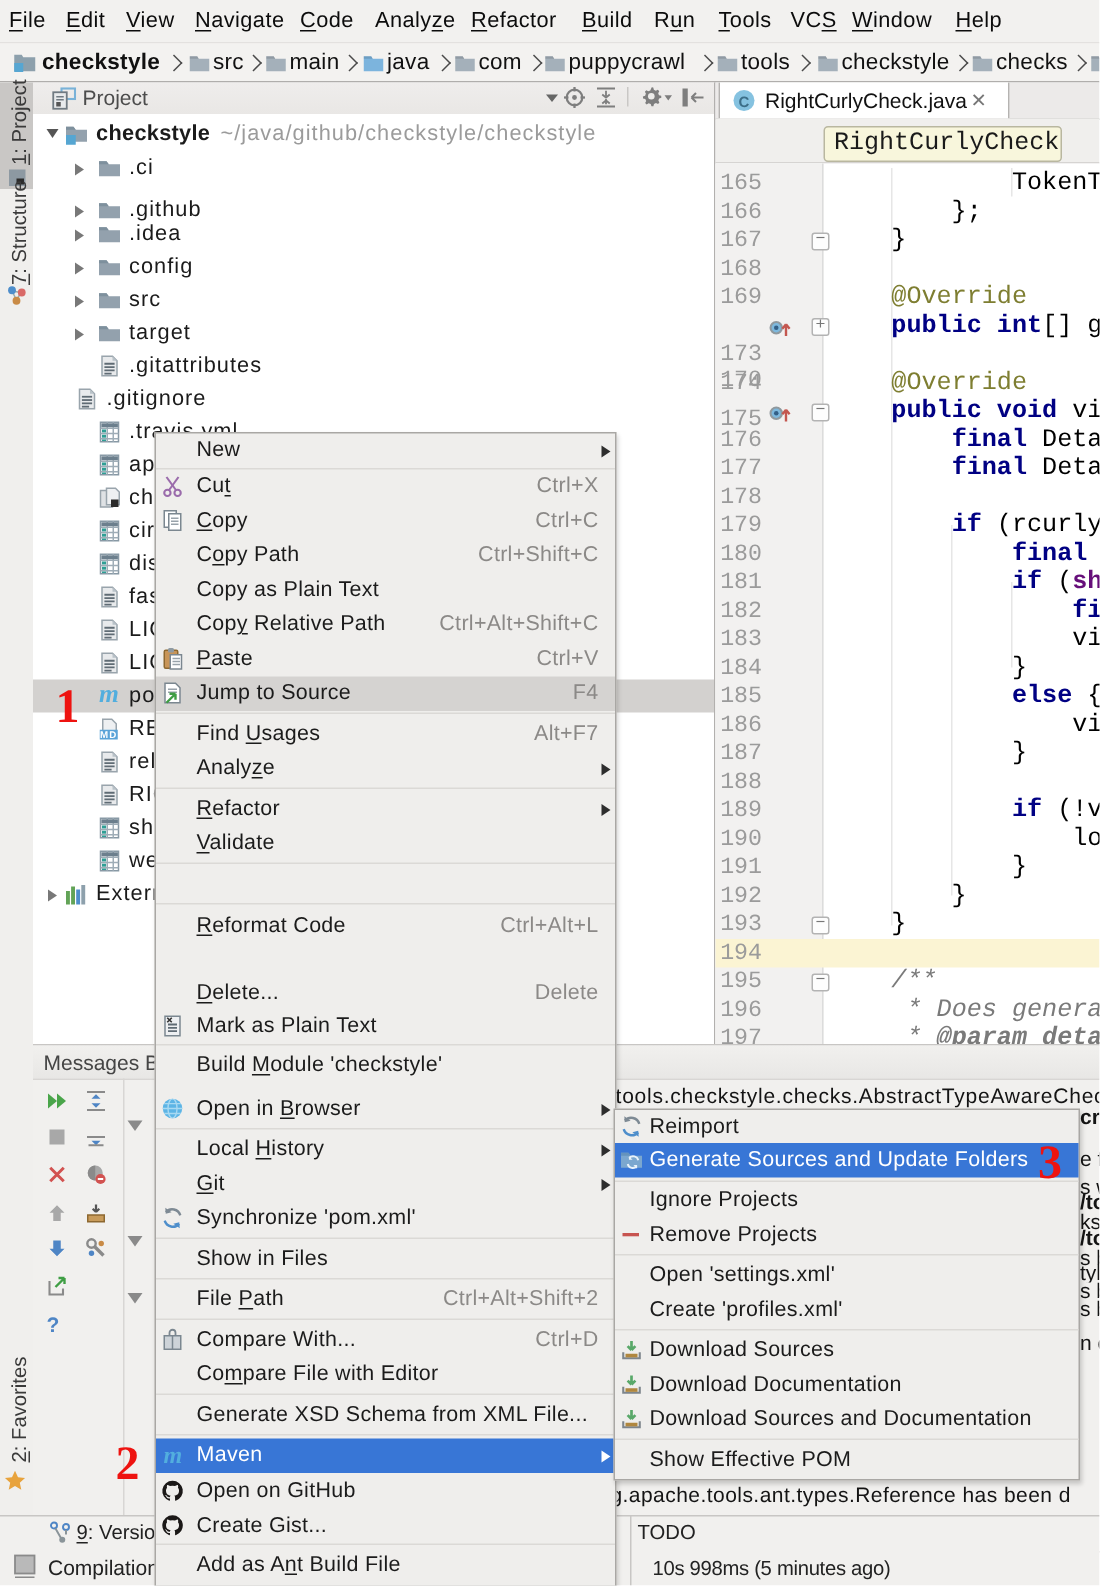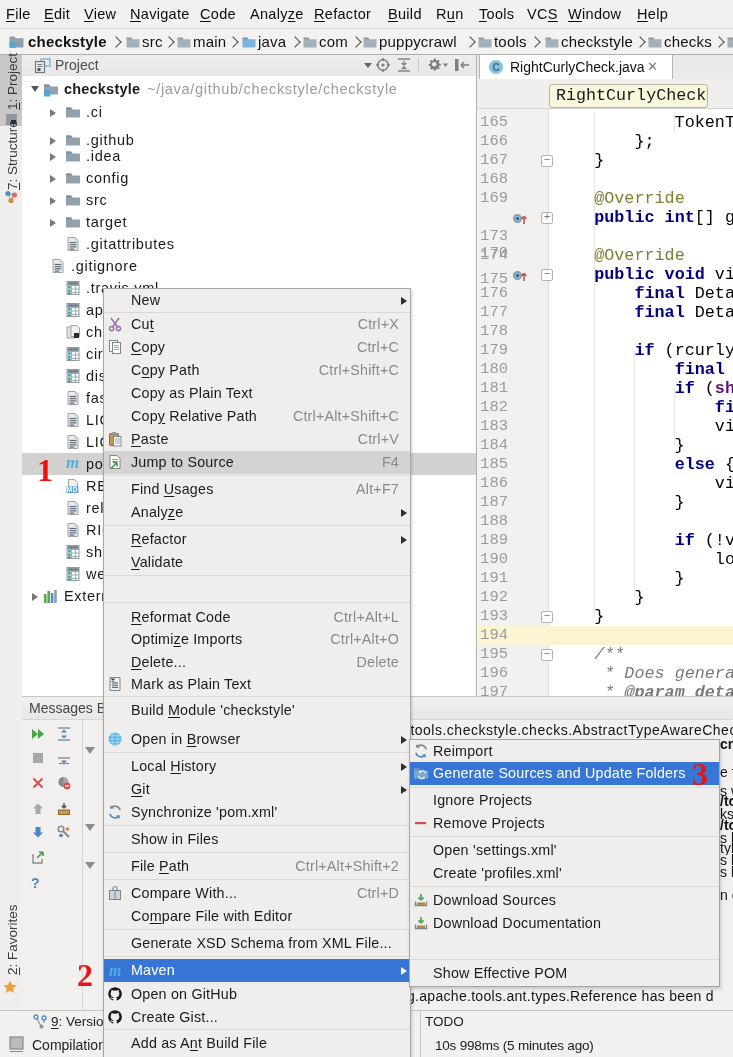--- a/index.html
+++ b/index.html
@@ -780,24 +780,20 @@
     </div>
 <div class="mi" style="top:262px;">
       <div class="lb"><u>V</u>alidate</div>
     </div>
 <div class="msep" style="top:286px;"></div>
 <div class="msep" style="top:313px;"></div>
 <div class="mi" style="top:317px;">
       <div class="lb"><u>R</u>eformat Code</div>
       <div class="sc">Ctrl+Alt+L</div>
     </div>
-<div class="mi" style="top:339px;">
-      <div class="lb">Optimi<u>z</u>e Imports</div>
-      <div class="sc">Ctrl+Alt+O</div>
-    </div>
 <div class="mi" style="top:362px;">
       <div class="lb"><u>D</u>elete...</div>
       <div class="sc">Delete</div>
     </div>
 <div class="mi" style="top:384px;">
       <div class="ic"><svg width="16" height="16" viewBox="0 0 16 16">
           <path d="M3 1.5h10v13H3z" fill="#eef0f2" stroke="#7b8790"></path>
           <g stroke="#5f6b74" stroke-width="1.2">
             <line x1="5" y1="7" x2="11" y2="7"></line>
             <line x1="5" y1="9.2" x2="11" y2="9.2"></line>
@@ -948,19 +944,27 @@
       <div class="lb" style="left:23px;">Download Sources</div>
     </div>
 <div class="mi" style="top:172px;">
       <div class="ic"><svg width="16" height="16" viewBox="0 0 16 16">
           <path d="M8 2v6m0 0l-2.6-2.6M8 8l2.6-2.6" stroke="#59a869" stroke-width="1.8" fill="none"></path>
           <path d="M2.5 9.5v4h11v-4" fill="none" stroke="#7d858c" stroke-width="1.4"></path>
           <rect x="4" y="10.5" width="8" height="2.4" fill="#b0873f"></rect>
         </svg></div>
       <div class="lb" style="left:23px;">Download Documentation</div>
     </div>
+<div class="mi" style="top:195px;">
+      <div class="ic"><svg width="16" height="16" viewBox="0 0 16 16">
+          <path d="M8 2v6m0 0l-2.6-2.6M8 8l2.6-2.6" stroke="#59a869" stroke-width="1.8" fill="none"></path>
+          <path d="M2.5 9.5v4h11v-4" fill="none" stroke="#7d858c" stroke-width="1.4"></path>
+          <rect x="4" y="10.5" width="8" height="2.4" fill="#b0873f"></rect>
+        </svg></div>
+      <div class="lb" style="left:23px;">Download Sources and Documentation</div>
+    </div>
 <div class="msep" style="top:219px;"></div>
 <div class="mi" style="top:222px;">
       <div class="lb" style="left:23px;">Show Effective POM</div>
     </div>
 </div>
 <div class="red" style="left:37px;top:455px;font-size:32px;line-height:31px;">1</div>
 <div class="red" style="left:77px;top:960px;font-size:32px;line-height:31px;">2</div>
 <div class="red" style="left:692px;top:759px;font-size:32px;line-height:31px;">3</div>
 </body></html>

